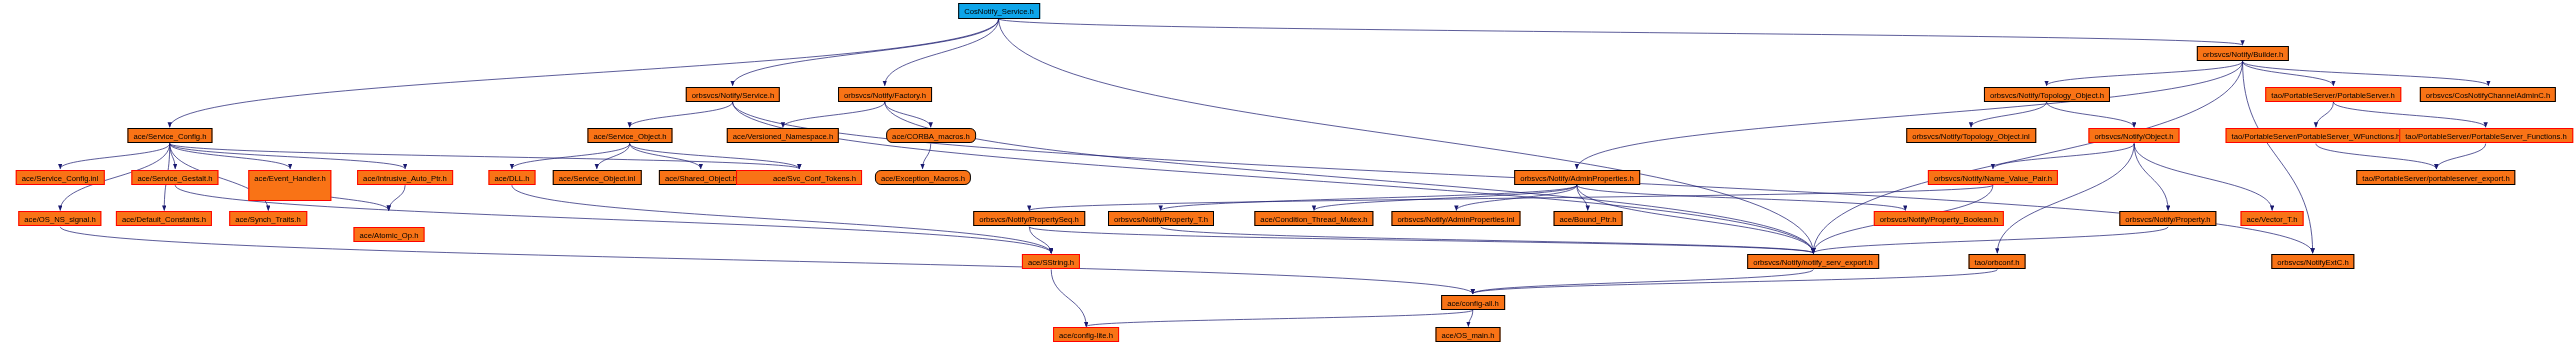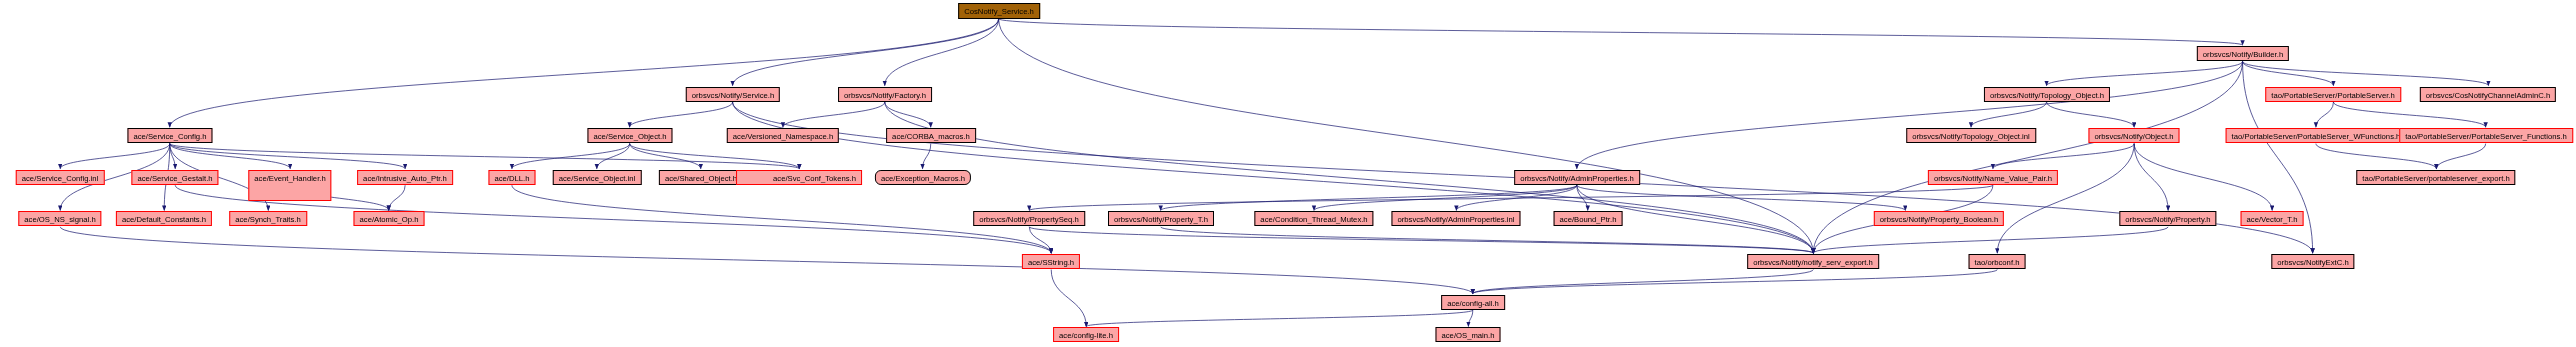--- a/index.html
+++ b/index.html
@@ -19,32 +19,32 @@
   }
   .edge{
     fill:none;
     stroke:#191970;
     stroke-width:1.3px;
   }
   .node{
     position:absolute;
     transform:translateX(-50%);
     border:0.5px solid #000000;
-    background:#fca5a5;
+    background:#f97316;
     color:#000000;
     font-size:7.7px;
     line-height:11px;
     padding:2.2px 5px;
     white-space:nowrap;
     text-align:center;
     box-sizing:border-box;
     cursor:pointer;
   }
   .node.red{ border-color:#ff0000; }
-  .node.root{ background:#a16207; border-width:1.1px; }
+  .node.root{ background:#0ea5e9; border-width:1.1px; }
 </style>
 </head>
 <body>
 
 <div id="graph-canvas">
   <svg id="edge-layer" viewBox="0 0 4705 635" width="2576" height="348">
     <defs>
       <marker id="arrow" markerWidth="11" markerHeight="9" refX="9" refY="4" orient="auto" markerUnits="userSpaceOnUse">
         <path d="M0,0 L10,4 L0,8 z" fill="#191970"></path>
       </marker>
@@ -117,41 +117,41 @@
 <div class="node root" title="CosNotify_Service.h" style="left: 999px; top: 3.3px; height: 15.3px;">CosNotify_Service.h</div>
     <div class="node" title="orbsvcs/Notify/Builder.h" style="left: 2243px; top: 46px; height: 15.3px;">orbsvcs/Notify/Builder.h</div>
     <div class="node" title="orbsvcs/Notify/Service.h" style="left: 733px; top: 87px; height: 15.3px;">orbsvcs/Notify/Service.h</div>
     <div class="node" title="orbsvcs/Notify/Factory.h" style="left: 885px; top: 87px; height: 15.3px;">orbsvcs/Notify/Factory.h</div>
     <div class="node" title="orbsvcs/Notify/Topology_Object.h" style="left: 2047px; top: 87px; height: 15.3px;">orbsvcs/Notify/Topology_Object.h</div>
     <div class="node red" title="tao/PortableServer/PortableServer.h" style="left: 2333px; top: 87px; height: 15.3px;">tao/PortableServer/PortableServer.h</div>
     <div class="node" title="orbsvcs/CosNotifyChannelAdminC.h" style="left: 2488px; top: 87px; height: 15.3px;">orbsvcs/CosNotifyChannelAdminC.h</div>
     <div class="node" title="ace/Service_Config.h" style="left: 170px; top: 128px; height: 15.3px;">ace/Service_Config.h</div>
     <div class="node" title="ace/Service_Object.h" style="left: 630px; top: 128px; height: 15.3px;">ace/Service_Object.h</div>
     <div class="node" title="ace/Versioned_Namespace.h" style="left: 783px; top: 128px; height: 15.3px;">ace/Versioned_Namespace.h</div>
-    <div class="node" title="ace/CORBA_macros.h" style="left: 931px; top: 128px; height: 15.3px;">ace/CORBA_macros.h</div>
+    <div class="node" title="ace/CORBA_macros.h" style="left: 931px; top: 128px; height: 15.3px; border-radius: 6px;">ace/CORBA_macros.h</div>
     <div class="node" title="orbsvcs/Notify/Topology_Object.inl" style="left: 1971px; top: 128px; height: 15.3px;">orbsvcs/Notify/Topology_Object.inl</div>
     <div class="node red" title="orbsvcs/Notify/Object.h" style="left: 2134px; top: 128px; height: 15.3px;">orbsvcs/Notify/Object.h</div>
     <div class="node red" title="tao/PortableServer/PortableServer_WFunctions.h" style="left: 2316px; top: 128px; height: 15.3px;">tao/PortableServer/PortableServer_WFunctions.h</div>
     <div class="node red" title="tao/PortableServer/PortableServer_Functions.h" style="left: 2486px; top: 128px; height: 15.3px;">tao/PortableServer/PortableServer_Functions.h</div>
     <div class="node red" title="ace/Service_Config.inl" style="left: 60px; top: 170px; height: 15.3px;">ace/Service_Config.inl</div>
     <div class="node red" title="ace/Service_Gestalt.h" style="left: 175px; top: 170px; height: 15.3px;">ace/Service_Gestalt.h</div>
     <div class="node red" title="ace/Event_Handler.h" style="left: 290px; top: 170px; height: 31px;">ace/Event_Handler.h</div>
     <div class="node red" title="ace/Intrusive_Auto_Ptr.h" style="left: 405px; top: 170px; height: 15.3px;">ace/Intrusive_Auto_Ptr.h</div>
     <div class="node red" title="ace/DLL.h" style="left: 512px; top: 170px; height: 15.3px;">ace/DLL.h</div>
     <div class="node" title="ace/Service_Object.inl" style="left: 597px; top: 170px; height: 15.3px;">ace/Service_Object.inl</div>
     <div class="node" title="ace/Shared_Object.h" style="left: 701px; top: 170px; height: 15.3px;">ace/Shared_Object.h</div>
     <div class="node red" title="ace/Svc_Conf_Tokens.h" style="left: 799px; top: 170px; height: 15.3px; padding-left: 36px;">ace/Svc_Conf_Tokens.h</div>
     <div class="node" title="ace/Exception_Macros.h" style="left: 923px; top: 170px; height: 15.3px; border-radius: 6px;">ace/Exception_Macros.h</div>
     <div class="node" title="orbsvcs/Notify/AdminProperties.h" style="left: 1577px; top: 170px; height: 15.3px;">orbsvcs/Notify/AdminProperties.h</div>
     <div class="node red" title="orbsvcs/Notify/Name_Value_Pair.h" style="left: 1993px; top: 170px; height: 15.3px;">orbsvcs/Notify/Name_Value_Pair.h</div>
     <div class="node" title="tao/PortableServer/portableserver_export.h" style="left: 2436px; top: 170px; height: 15.3px;">tao/PortableServer/portableserver_export.h</div>
     <div class="node red" title="ace/OS_NS_signal.h" style="left: 60px; top: 211px; height: 15.3px;">ace/OS_NS_signal.h</div>
     <div class="node red" title="ace/Default_Constants.h" style="left: 164px; top: 211px; height: 15.3px;">ace/Default_Constants.h</div>
     <div class="node red" title="ace/Synch_Traits.h" style="left: 268px; top: 211px; height: 15.3px;">ace/Synch_Traits.h</div>
-    <div class="node red" title="ace/Atomic_Op.h" style="left: 389px; top: 211px; height: 15.3px;">ace/Atomic_Op.h</div>
+    <div class="node red" title="ace/Atomic_Op.h" style="left: 389px; top: 227px; height: 15.3px;">ace/Atomic_Op.h</div>
     <div class="node" title="orbsvcs/Notify/PropertySeq.h" style="left: 1029px; top: 211px; height: 15.3px;">orbsvcs/Notify/PropertySeq.h</div>
     <div class="node" title="orbsvcs/Notify/Property_T.h" style="left: 1161px; top: 211px; height: 15.3px;">orbsvcs/Notify/Property_T.h</div>
     <div class="node" title="ace/Condition_Thread_Mutex.h" style="left: 1314px; top: 211px; height: 15.3px;">ace/Condition_Thread_Mutex.h</div>
     <div class="node" title="orbsvcs/Notify/AdminProperties.inl" style="left: 1456px; top: 211px; height: 15.3px;">orbsvcs/Notify/AdminProperties.inl</div>
     <div class="node" title="ace/Bound_Ptr.h" style="left: 1588px; top: 211px; height: 15.3px;">ace/Bound_Ptr.h</div>
     <div class="node red" title="orbsvcs/Notify/Property_Boolean.h" style="left: 1939px; top: 211px; height: 15.3px;">orbsvcs/Notify/Property_Boolean.h</div>
     <div class="node" title="orbsvcs/Notify/Property.h" style="left: 2168px; top: 211px; height: 15.3px;">orbsvcs/Notify/Property.h</div>
     <div class="node red" title="ace/Vector_T.h" style="left: 2272px; top: 211px; height: 15.3px;">ace/Vector_T.h</div>
     <div class="node red" title="ace/SString.h" style="left: 1051px; top: 254px; height: 15.3px;">ace/SString.h</div>
     <div class="node" title="orbsvcs/Notify/notify_serv_export.h" style="left: 1813px; top: 254px; height: 15.3px;">orbsvcs/Notify/notify_serv_export.h</div>

